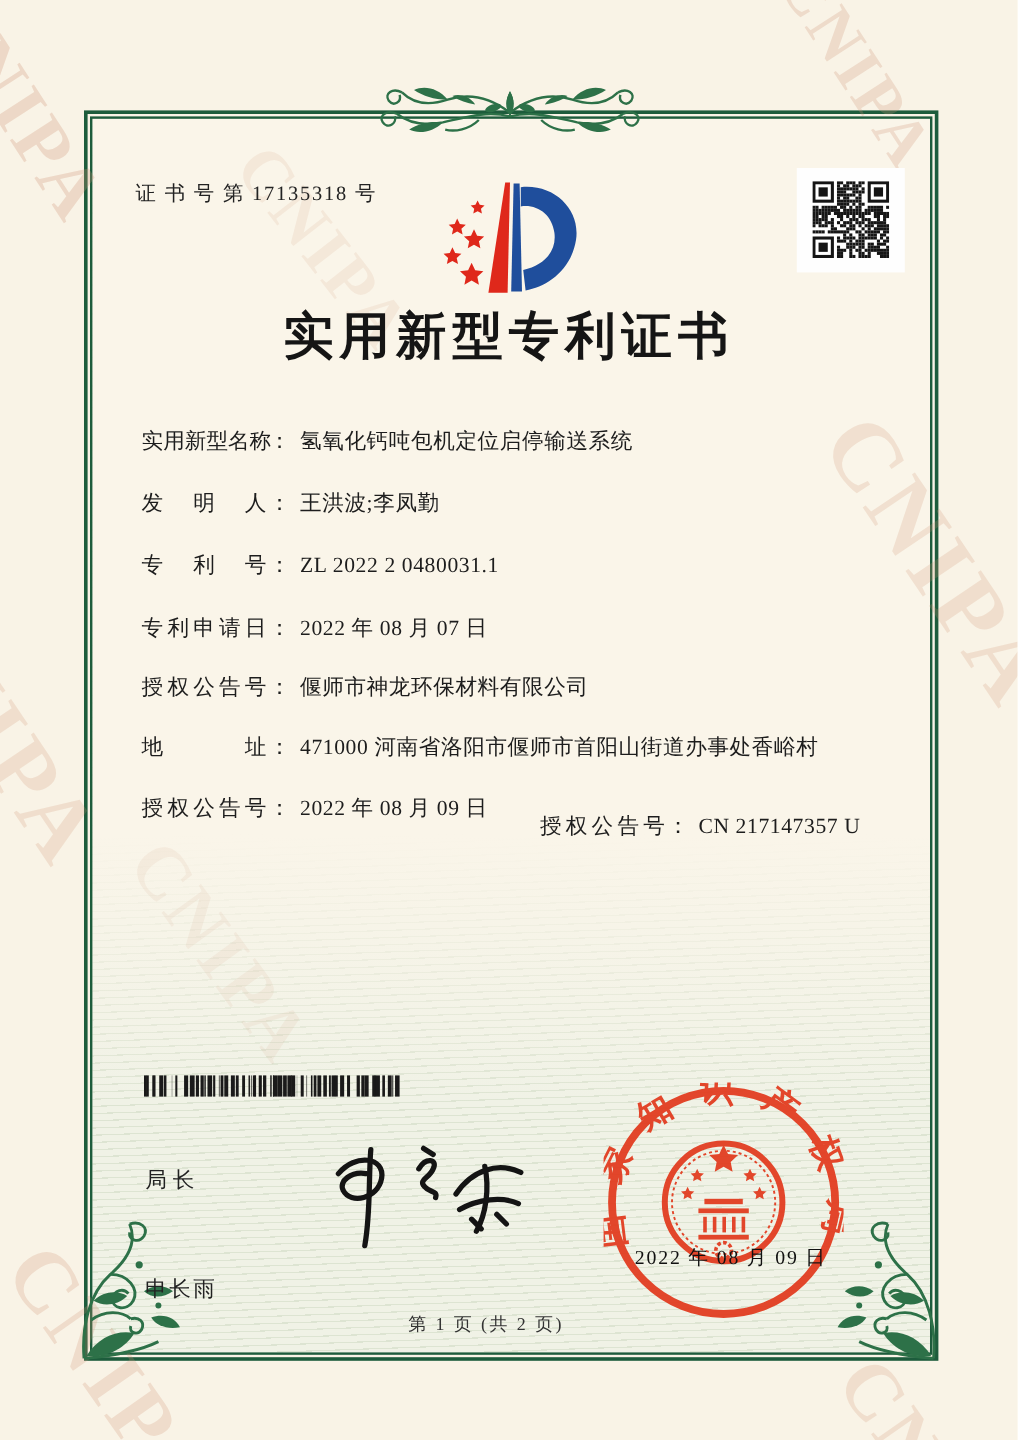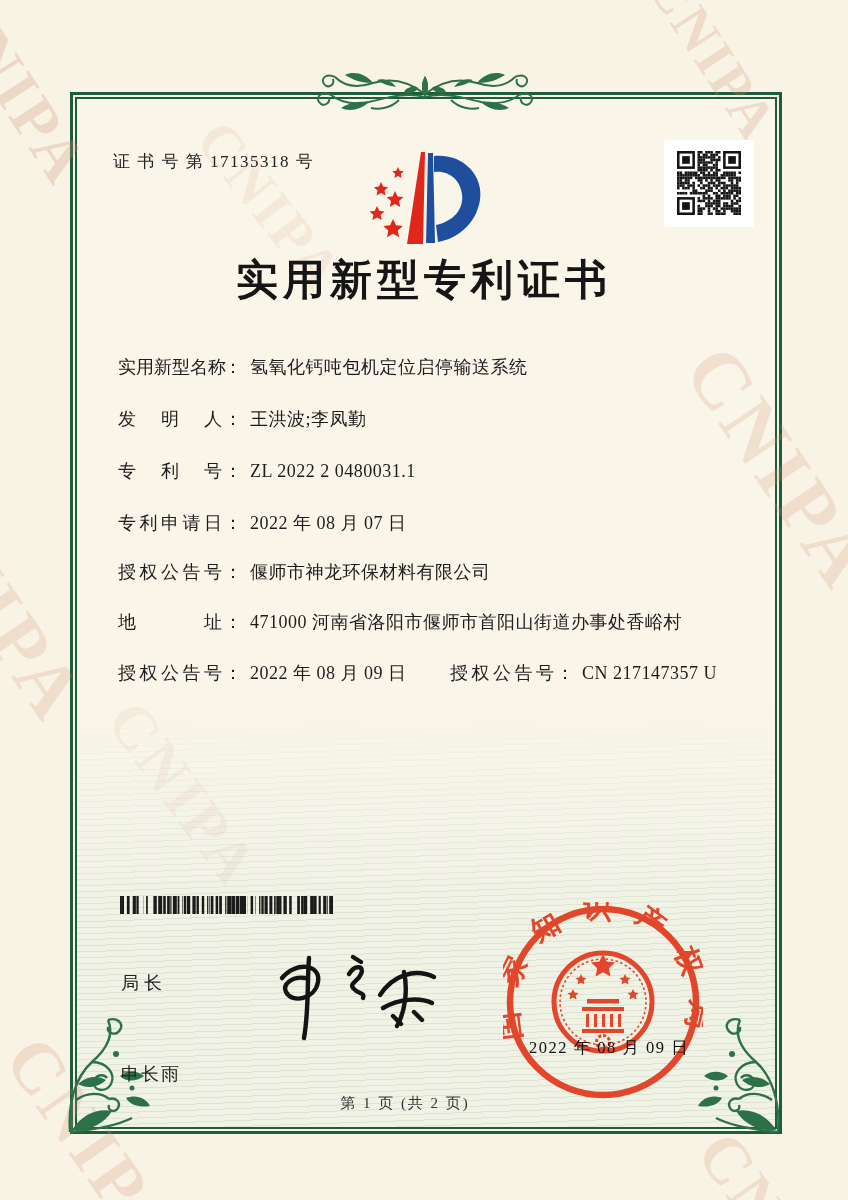--- a/index.html
+++ b/index.html
@@ -26,21 +26,21 @@
   .qr-wrap{position:absolute;left:664px;top:140px;width:90px;height:87px;background:#fefefe;
            z-index:4;display:flex;align-items:flex-start;justify-content:center;padding-top:11px;box-sizing:border-box;}
   .title{position:absolute;left:0;top:252px;width:848px;text-align:center;font-size:42px;
          font-weight:bold;letter-spacing:5px;color:#151515;z-index:4;}
 
   .field-row{position:absolute;left:118px;font-size:18px;color:#1d1d1d;z-index:4;white-space:nowrap;}
   .flabel{display:inline-block;width:104px;text-align:justify;text-align-last:justify;vertical-align:baseline;}
   .fcolon{display:inline-block;margin-left:2px;}
   .fvalue{display:inline-block;margin-left:8px;letter-spacing:0.5px;}
   .r1{top:355px}.r2{top:407px}.r3{top:459px}.r4{top:511px}.r5{top:560px}.r6{top:610px}.r7{top:661px}
-  .field-right{position:absolute;left:332px;top:0;white-space:nowrap;}
+  .field-right{position:absolute;left:332px;top:15px;white-space:nowrap;}
 
   .paras{position:absolute;left:118px;top:693px;width:630px;font-size:16.5px;line-height:25.8px;
          color:#1d1d1d;text-align:justify;z-index:4;}
   .paras p{margin:0;text-indent:2em;}
 
   .barcode{position:absolute;left:120px;top:896px;z-index:4;}
   .signer-title{position:absolute;left:121px;top:971px;font-size:18px;letter-spacing:5px;color:#222;z-index:4;}
   .signer-name{position:absolute;left:121px;top:1062px;font-size:18px;letter-spacing:2px;color:#222;z-index:4;}
   .signature{position:absolute;left:252px;top:948px;z-index:5;}
 

